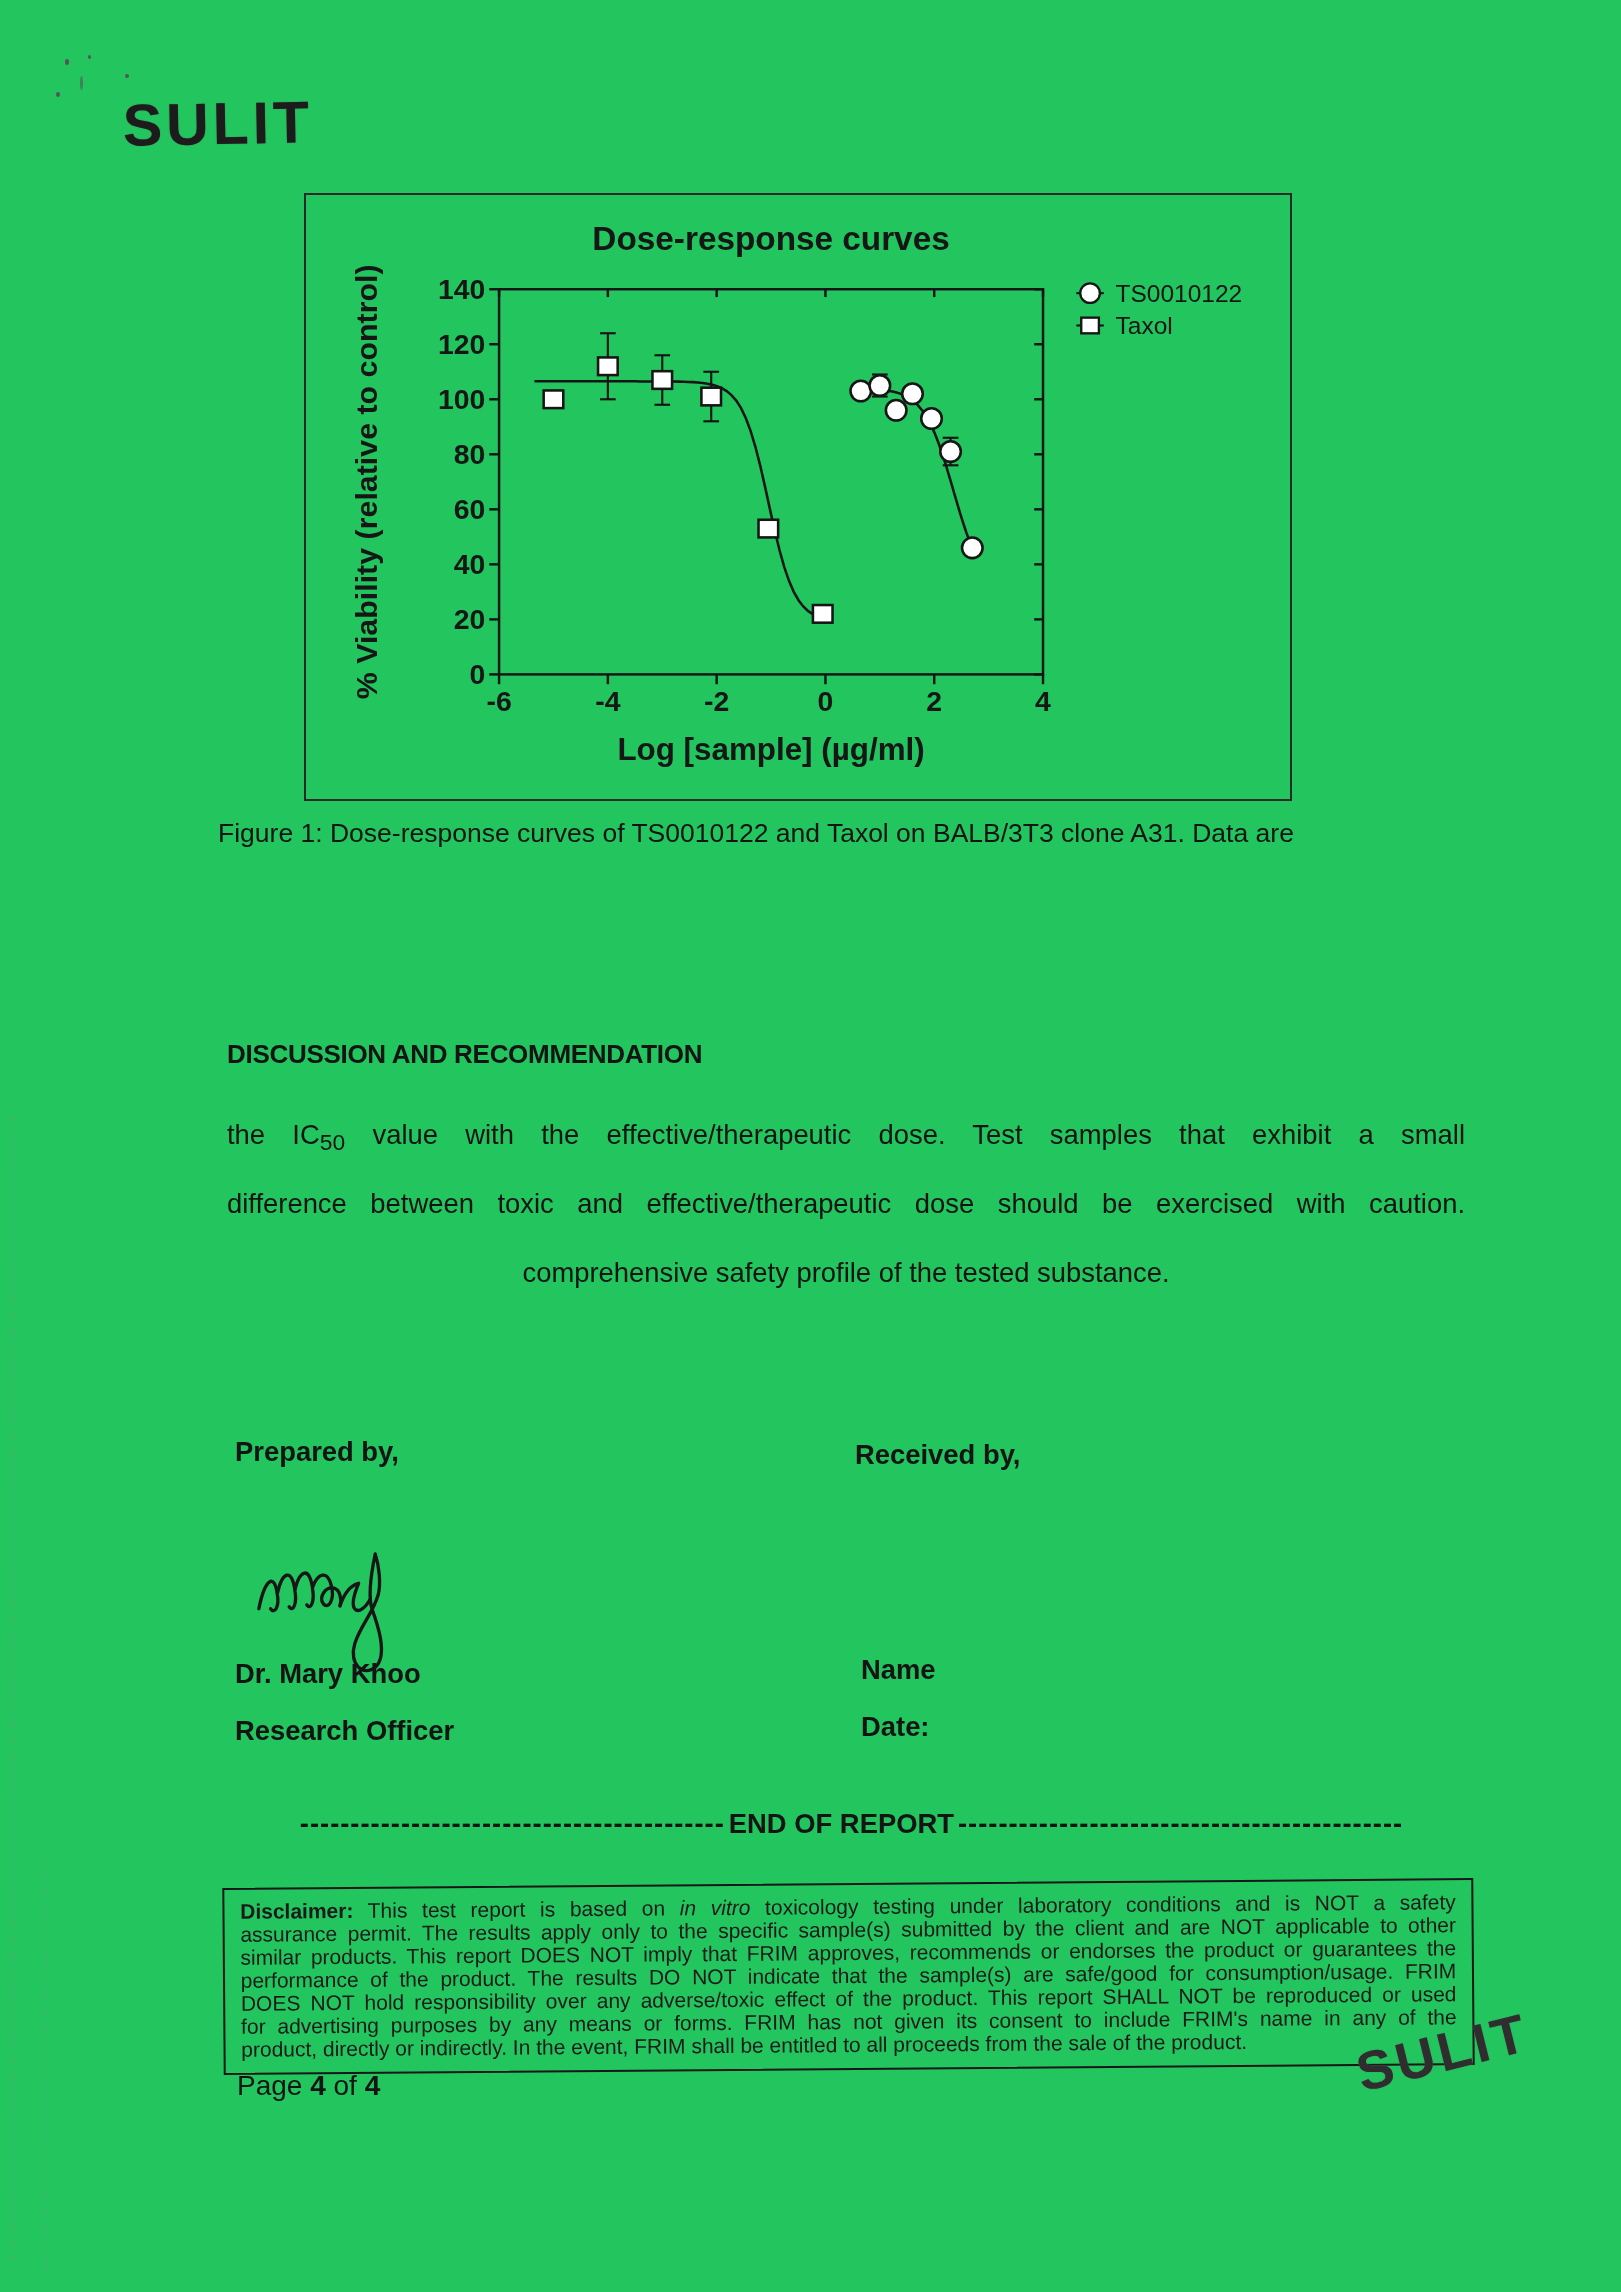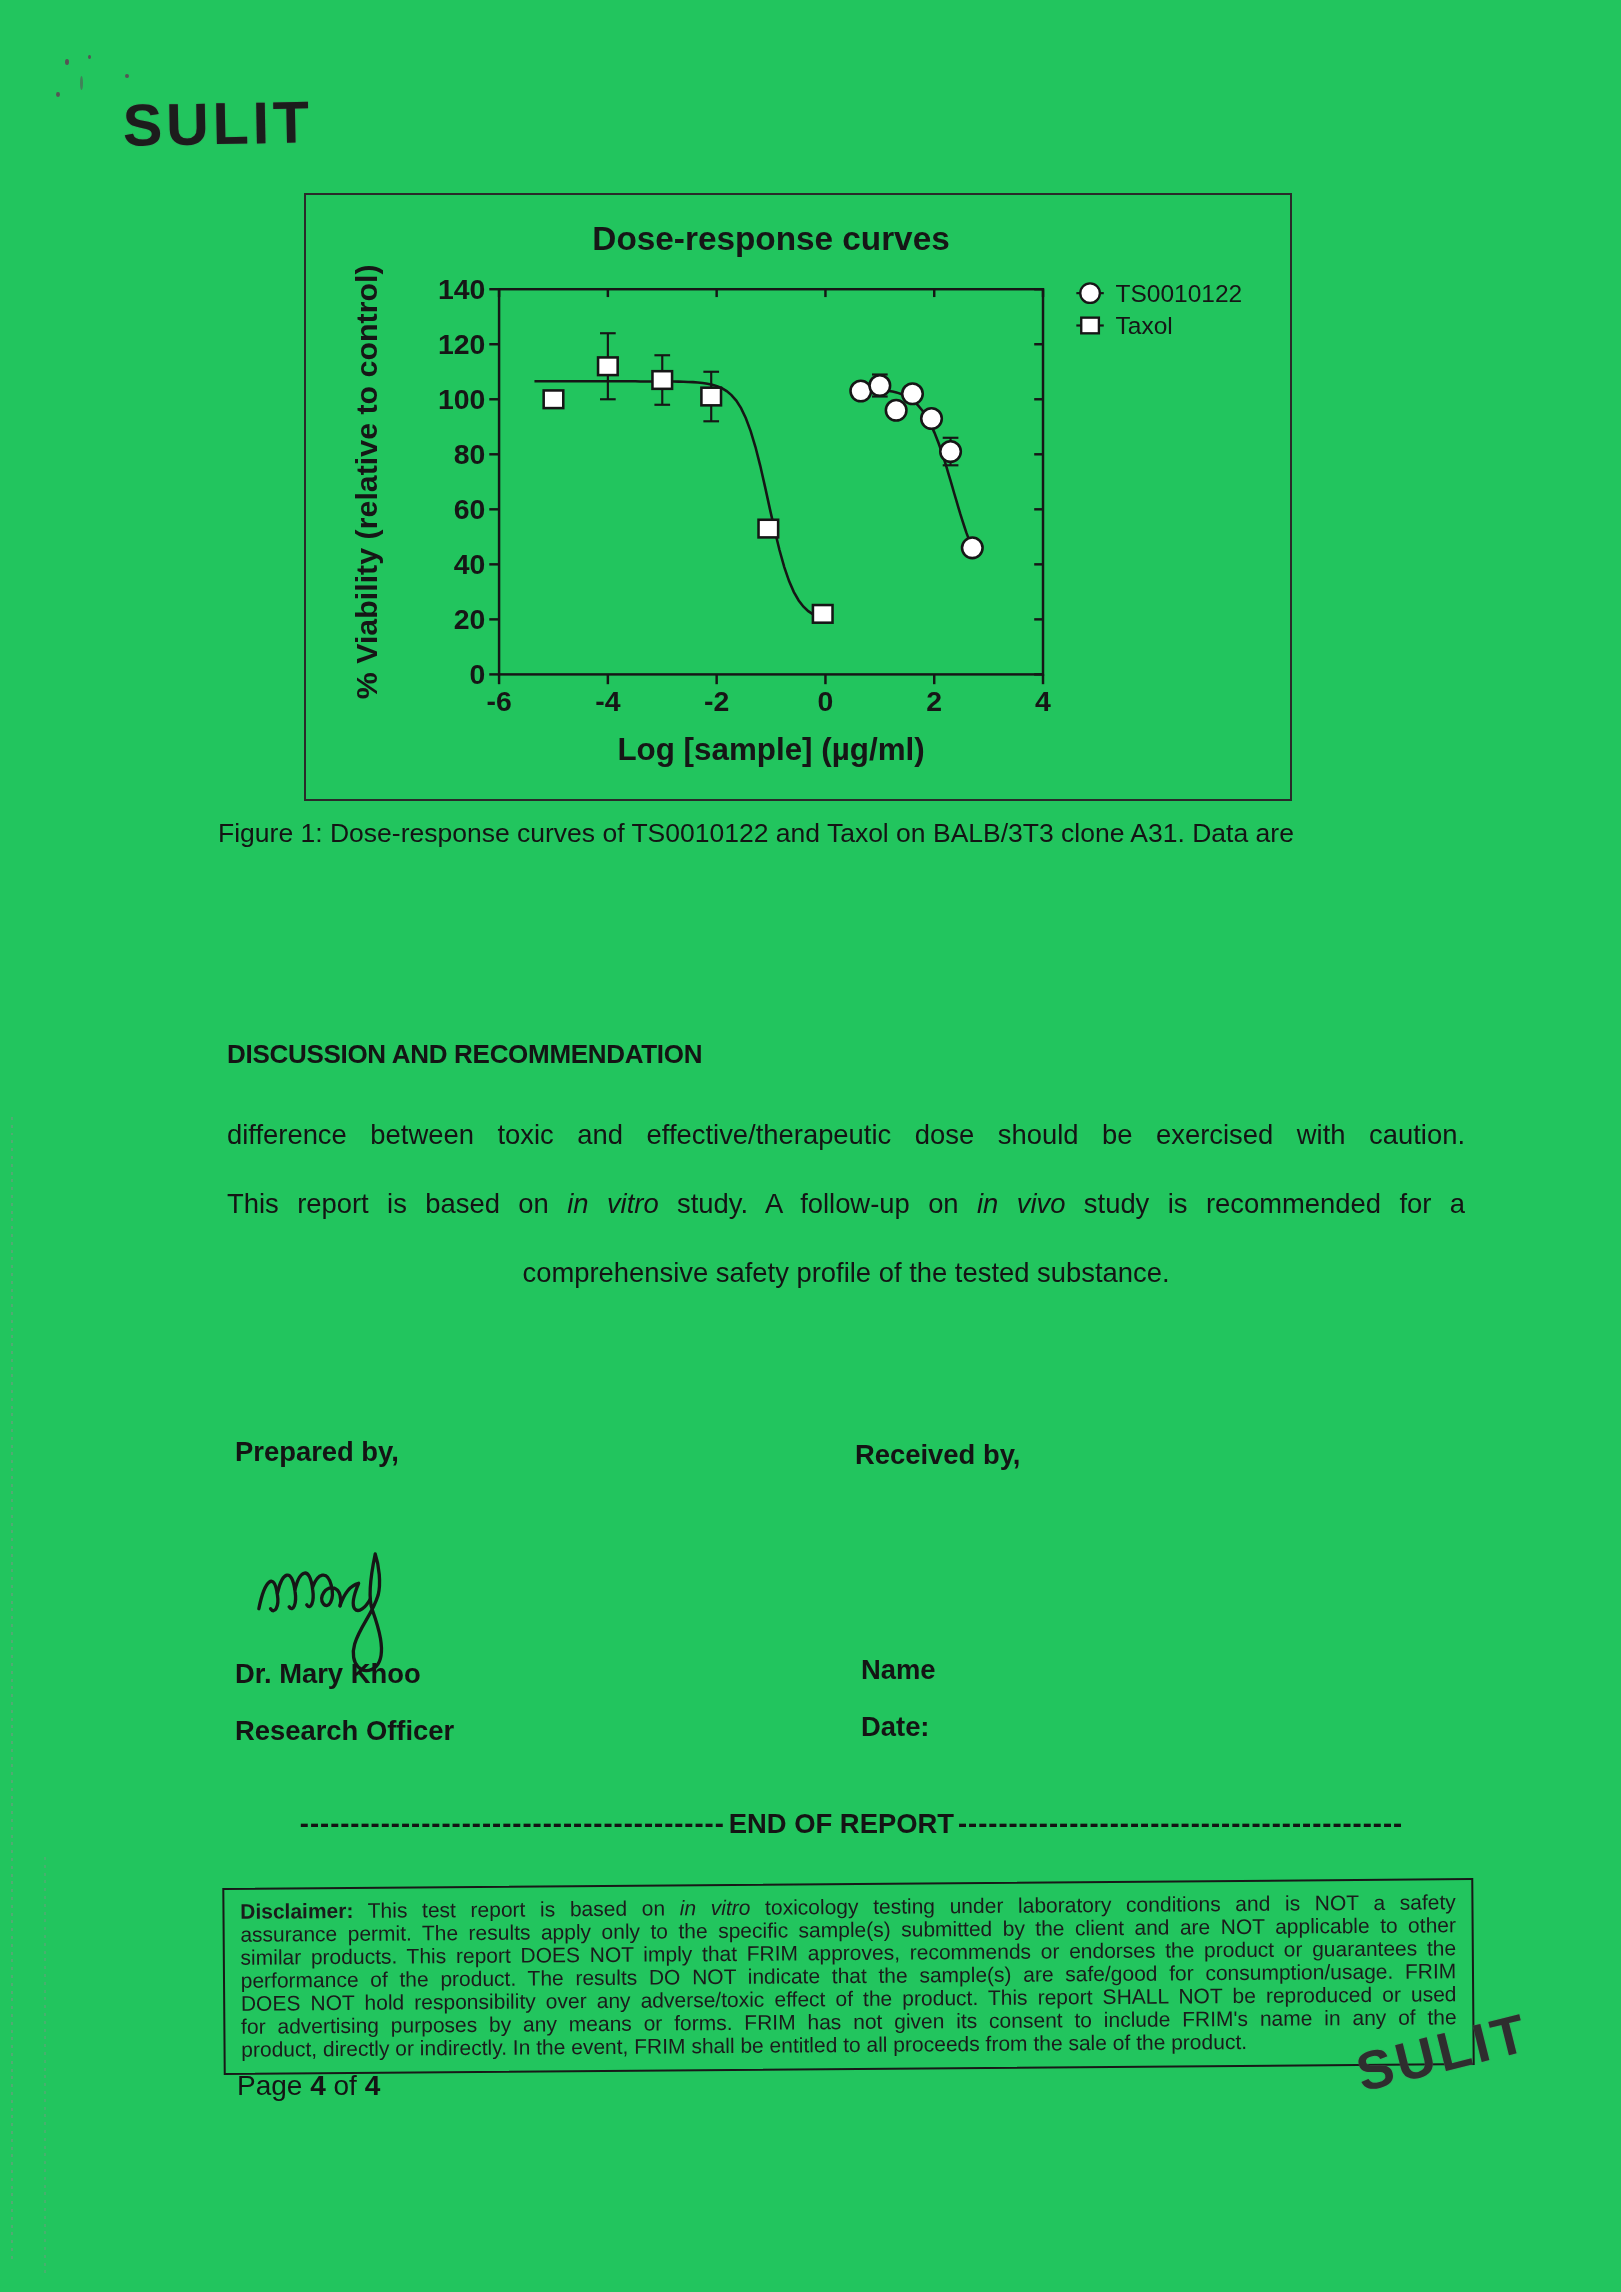--- a/index.html
+++ b/index.html
@@ -168,22 +168,22 @@
       </svg>
   </div>
 
   <div class="caption">
       <div>Figure 1: Dose-response curves of TS0010122 and Taxol on BALB/3T3 clone A31. Data are</div>
     </div>
 
   <div class="heading">DISCUSSION AND RECOMMENDATION</div>
 
   <div class="para">
+      <div class="j">the IC<sub>50</sub> value with the effective/therapeutic dose. Test samples that exhibit a small</div>
       <div class="j">difference between toxic and effective/therapeutic dose should be exercised with caution.</div>
-      <div class="j">This report is based on <i>in vitro</i> study. A follow-up on <i>in vivo</i> study is recommended for a</div>
       <div>comprehensive safety profile of the tested substance.</div>
     </div>
 
   <div class="label-bold" style="left:235px;top:1436px;">Prepared by,</div>
   <div class="label-bold" style="left:855px;top:1439px;">Received by,</div>
 
   <svg class="signature" width="235" height="176" viewBox="0 0 240 180">
     <g fill="none" stroke="#161616" stroke-width="3.4" stroke-linecap="round" stroke-linejoin="round">
       <path d="M14,102 C20,72 30,64 33,88 C35,100 30,108 26,102"></path>
       <path d="M33,86 C38,64 48,60 51,84 C53,97 49,106 45,100"></path>

